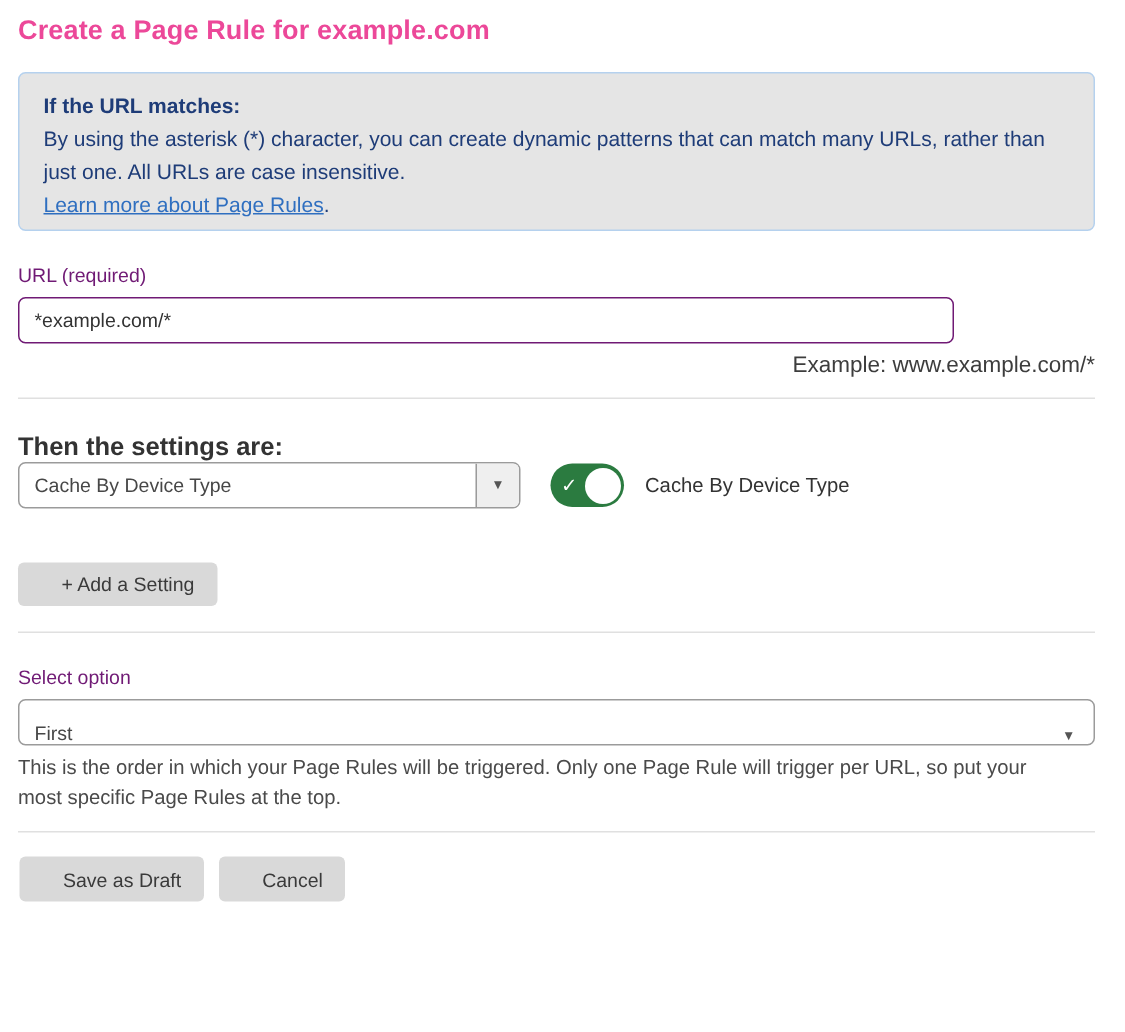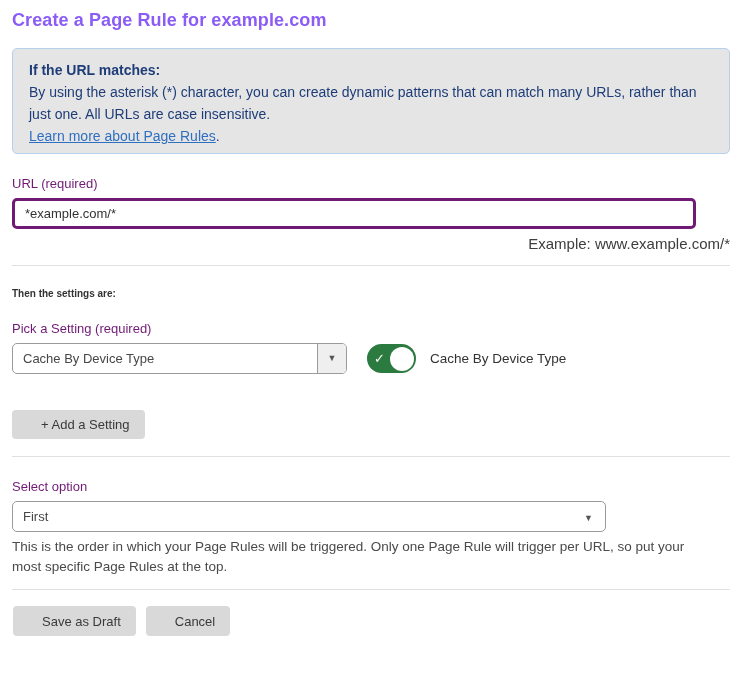--- a/index.html
+++ b/index.html
@@ -8,21 +8,21 @@
     font-family: "Liberation Sans", "DejaVu Sans", sans-serif;
     color: #333;
     position: relative;
   }
   .content { width: 718px; margin-left: 12px; }
 
   .page-title {
     padding-top: 10px;
     font-size: 18px;
     font-weight: bold;
-    color: #8b5cf6;
+    color: #ec4899;
     letter-spacing: .1px;
   }
 
   .info-box {
     margin-top: 17px;
     background: #e5e5e5;
     border: 1px solid #b5d1ee;
     border-radius: 5px;
     padding: 10px 16px 12px 16px;
     color: #1e3c78;
@@ -38,23 +38,23 @@
   }
 
   .field-label {
     font-size: 13px;
     color: #701a75;
     margin-top: 22px;
     margin-bottom: 7px;
   }
 
   .text-input {
-    width: 684px;
+    width: 624px;
     height: 31px;
-    border: 3px solid #701a75;
+    border: 1px solid #701a75;
     border-radius: 5px;
     font-family: "Liberation Sans", sans-serif;
     font-size: 13px;
     color: #333;
     padding: 0 10px;
     background: #fff;
     outline: none;
   }
 
   .helper-text {
@@ -67,21 +67,21 @@
   .divider {
     border: none;
     border-top: 1px solid #e0e0e0;
     margin: 0;
   }
   .divider.d1 { margin-top: 13px; }
   .divider.d2 { margin-top: 17px; }
   .divider.d3 { margin-top: 12px; }
 
   .section-heading {
-    font-size: 10px;
+    font-size: 17px;
     font-weight: bold;
     color: #333;
     margin-top: 22px;
   }
 
   .setting-row { display: flex; align-items: center; margin-top: 0; }
 
   .select-box {
     height: 31px;
     border: 1px solid #9b9b9b;
@@ -149,21 +149,21 @@
     border-radius: 4px;
     cursor: pointer;
     height: 30px;
     padding: 0 15px;
   }
   .btn-gray { background: #d9d9d9; color: #3a3a3a; padding-left: 29px; }
   .btn-blue { background: #1672e6; color: #ffffff; }
 
   .add-setting-btn { margin-top: 36px; height: 29px; }
 
-  .order-select { width: 594px; margin-top: 0; }
+  .order-select { width: 718px; margin-top: 0; align-items: flex-end; }
   .order-select .arrow-pad { padding-right: 12px; }
 
   .order-helper {
     font-size: 13.5px;
     color: #4a4a4a;
     line-height: 20px;
     margin-top: 5px;
     max-width: 705px;
   }
 
@@ -189,21 +189,20 @@
   </div>
 
   <div class="field-label">URL (required)</div>
   <input class="text-input" type="text" value="*example.com/*" style="">
   <div class="helper-text">Example: www.example.com/*</div>
 
   <hr class="divider d1">
 
   <div class="section-heading">Then the settings are:</div>
 
-  <div class="field-label">Pick a Setting (required)</div>
 
   <div class="setting-row">
     <div class="select-box setting-select">
       <span class="select-value">Cache By Device Type</span>
       <span class="arrow-cell">
           <span class="chevron">▼</span>
         </span>
     </div>
     <div class="toggle">
       <span class="check">✓</span>

